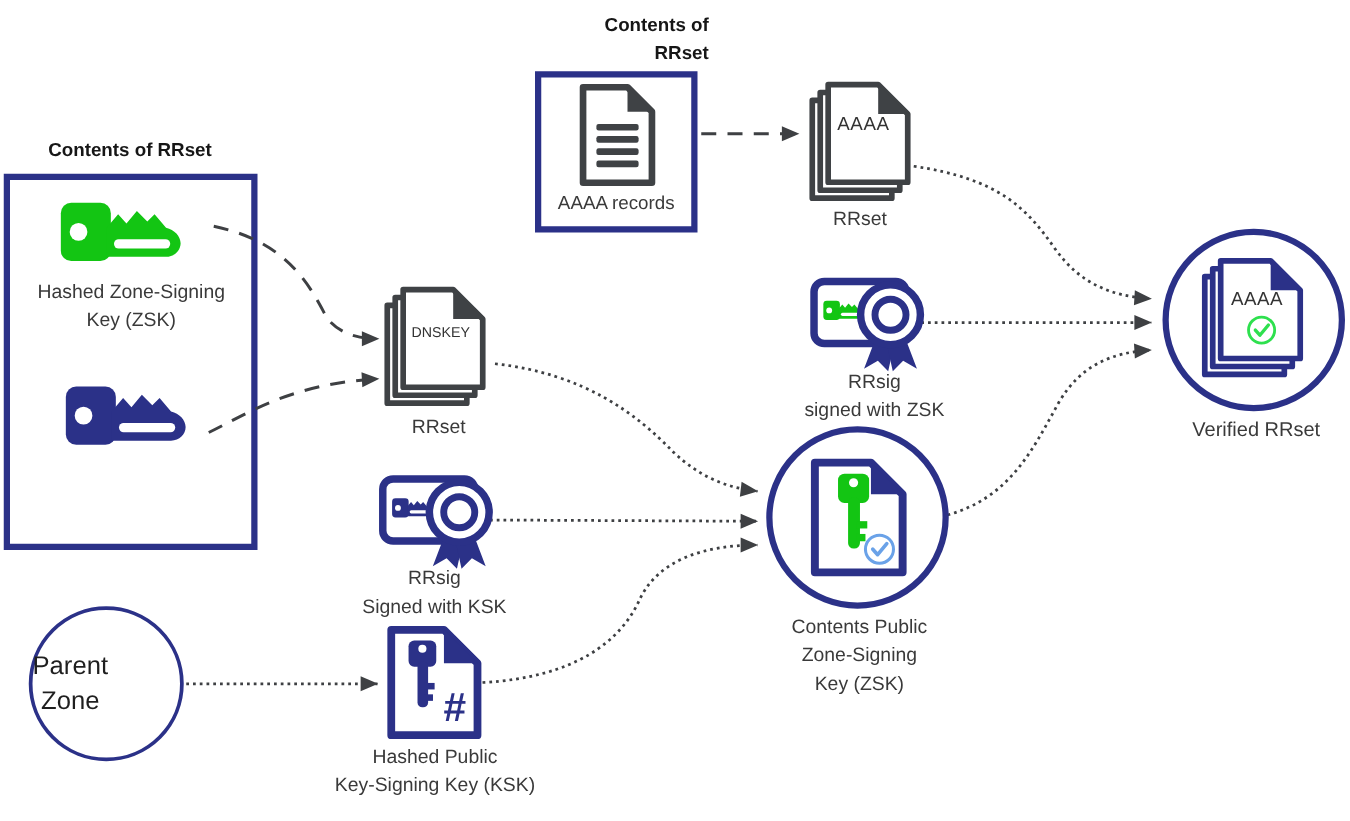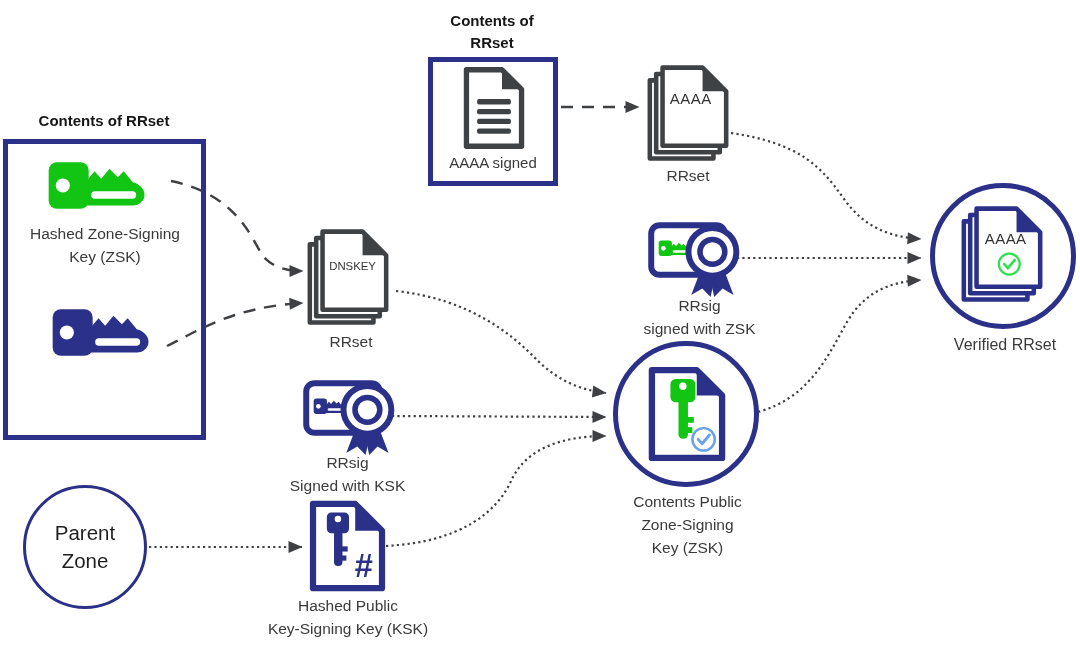--- a/index.html
+++ b/index.html
@@ -6,21 +6,21 @@
   .stage{position:relative;width:1080px;height:657px;background:#fff;overflow:hidden;
          font-family:"Liberation Sans", sans-serif;}
   .abs{position:absolute;}
   svg{display:block;}
   .conn{position:absolute;left:0;top:0;z-index:1;}
   .node{z-index:2;}
   .boxframe{border:5px solid #2b3188;background:transparent;box-sizing:border-box;z-index:0;}
   .title{font-weight:bold;font-size:15px;color:#161616;text-align:center;white-space:pre-line;line-height:22px;}
   .lbl{font-size:15.5px;color:#3a3a3a;text-align:center;white-space:pre-line;line-height:23px;}
   .circleframe{border-radius:50%;box-sizing:border-box;background:transparent;}
-  .parent-circle{border:3.5px solid #2b3188;display:flex;align-items:center;justify-content:center;}
+  .parent-circle{border:3.5px solid #2b3188;display:flex;align-items:center;}
   .big-circle{border:5px solid #2b3188;}
   .parent-text{font-size:20.5px;color:#1f1f1f;text-align:center;white-space:pre-line;line-height:28px;}
 </style>
 </head>
 <body>
 
 <div class="stage">
 
   <svg class="conn" width="1080" height="657" viewBox="0 0 1080 657">
     <defs>
@@ -60,35 +60,35 @@
 
   <svg class="abs node" style="left:51px;top:304px;" width="100" height="57" viewBox="0 0 120 68">
     <g fill="#2b3188">
       <rect x="2" y="6" width="48" height="56" rx="10"></rect>
       <path d="M46,30 L57,17 L65,26 L75,14 L85,24 L92,17 L103,30 C111,32 117,38 117,45 C117,52 111,58 103,58 L46,58 Z"></path>
     </g>
     <circle cx="19" cy="34" r="8.5" fill="#fff"></circle>
     <rect x="53" y="41" width="54" height="9" rx="4.5" fill="#fff"></rect>
   </svg>
 
-  <div class="abs title" style="left:417px;top:10px;width:150px;">Contents of
+  <div class="abs title" style="left:417px;top:10px;width:150px;text-align:right;">Contents of
 RRset</div>
   <div class="abs boxframe" style="left:428px;top:57px;width:130px;height:129px;"></div>
 
   <svg class="abs node" style="left:462px;top:66px;" width="64" height="84" viewBox="0 0 72 94">
     <path d="M5,4 H45 L67,26 V90 H5 Z" fill="#fff" stroke="#3f4245" stroke-width="6" stroke-linejoin="round"></path>
     <path d="M45,4 L67,26 H45 Z" fill="#3f4245"></path>
     <g fill="#3f4245">
       <rect x="17" y="37" width="38" height="6" rx="2"></rect>
       <rect x="17" y="48" width="38" height="6" rx="2"></rect>
       <rect x="17" y="59" width="38" height="6" rx="2"></rect>
       <rect x="17" y="70" width="38" height="6" rx="2"></rect>
     </g>
   </svg>
-  <div class="abs node lbl" style="left:428px;top:151px;width:130px;font-size:15px;">AAAA signed</div>
+  <div class="abs node lbl" style="left:428px;top:151px;width:130px;font-size:15px;">AAAA records</div>
 
   <svg class="abs node" style="left:646px;top:64px;" width="84" height="100" viewBox="0 0 92 110">
     <g fill="#fff" stroke="#3f4245" stroke-width="5" stroke-linejoin="round">
       <path d="M4,18 H48 L74,44 V104 H4 Z"></path>
       <path d="M11,11 H55 L81,37 V97 H11 Z"></path>
       <path d="M18,4 H62 L88,30 V90 H18 Z"></path>
     </g>
     <path d="M62,4 L88,30 H62 Z" fill="#3f4245"></path>
     <text x="49" y="44" text-anchor="middle" font-size="16.5" fill="#333" letter-spacing="0.5" font-family="Liberation Sans, sans-serif">AAAA</text>
   </svg>

